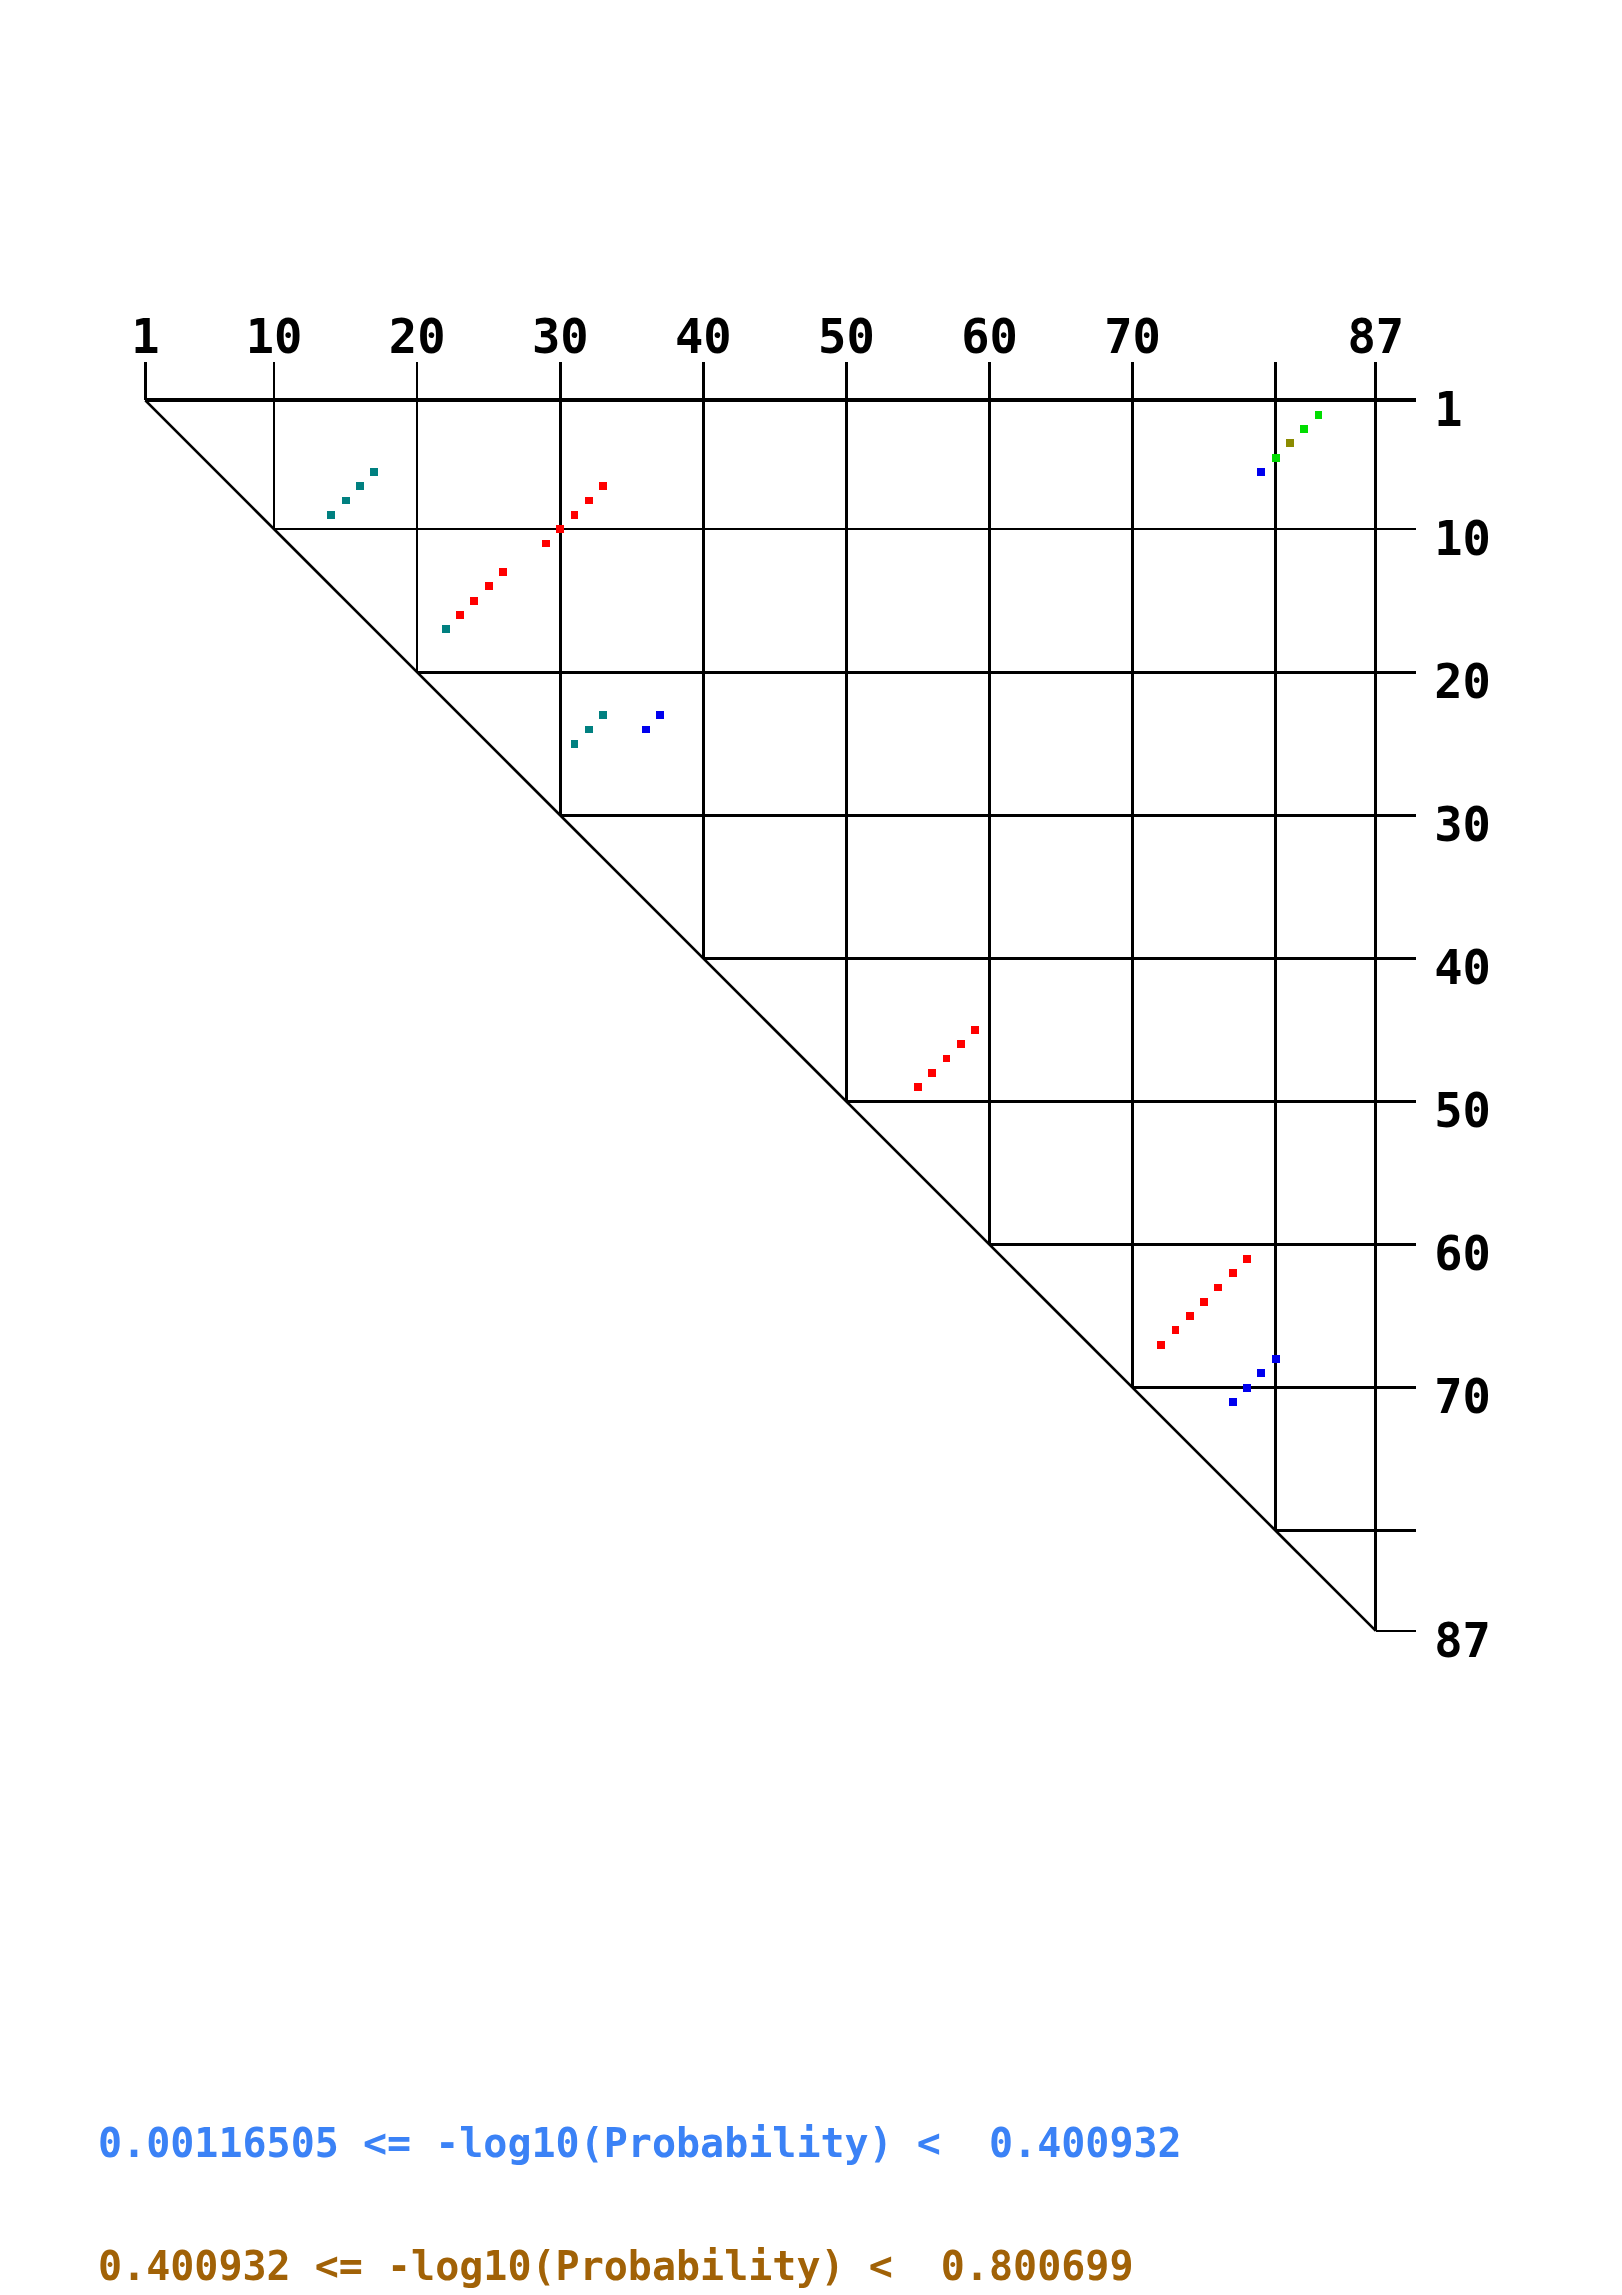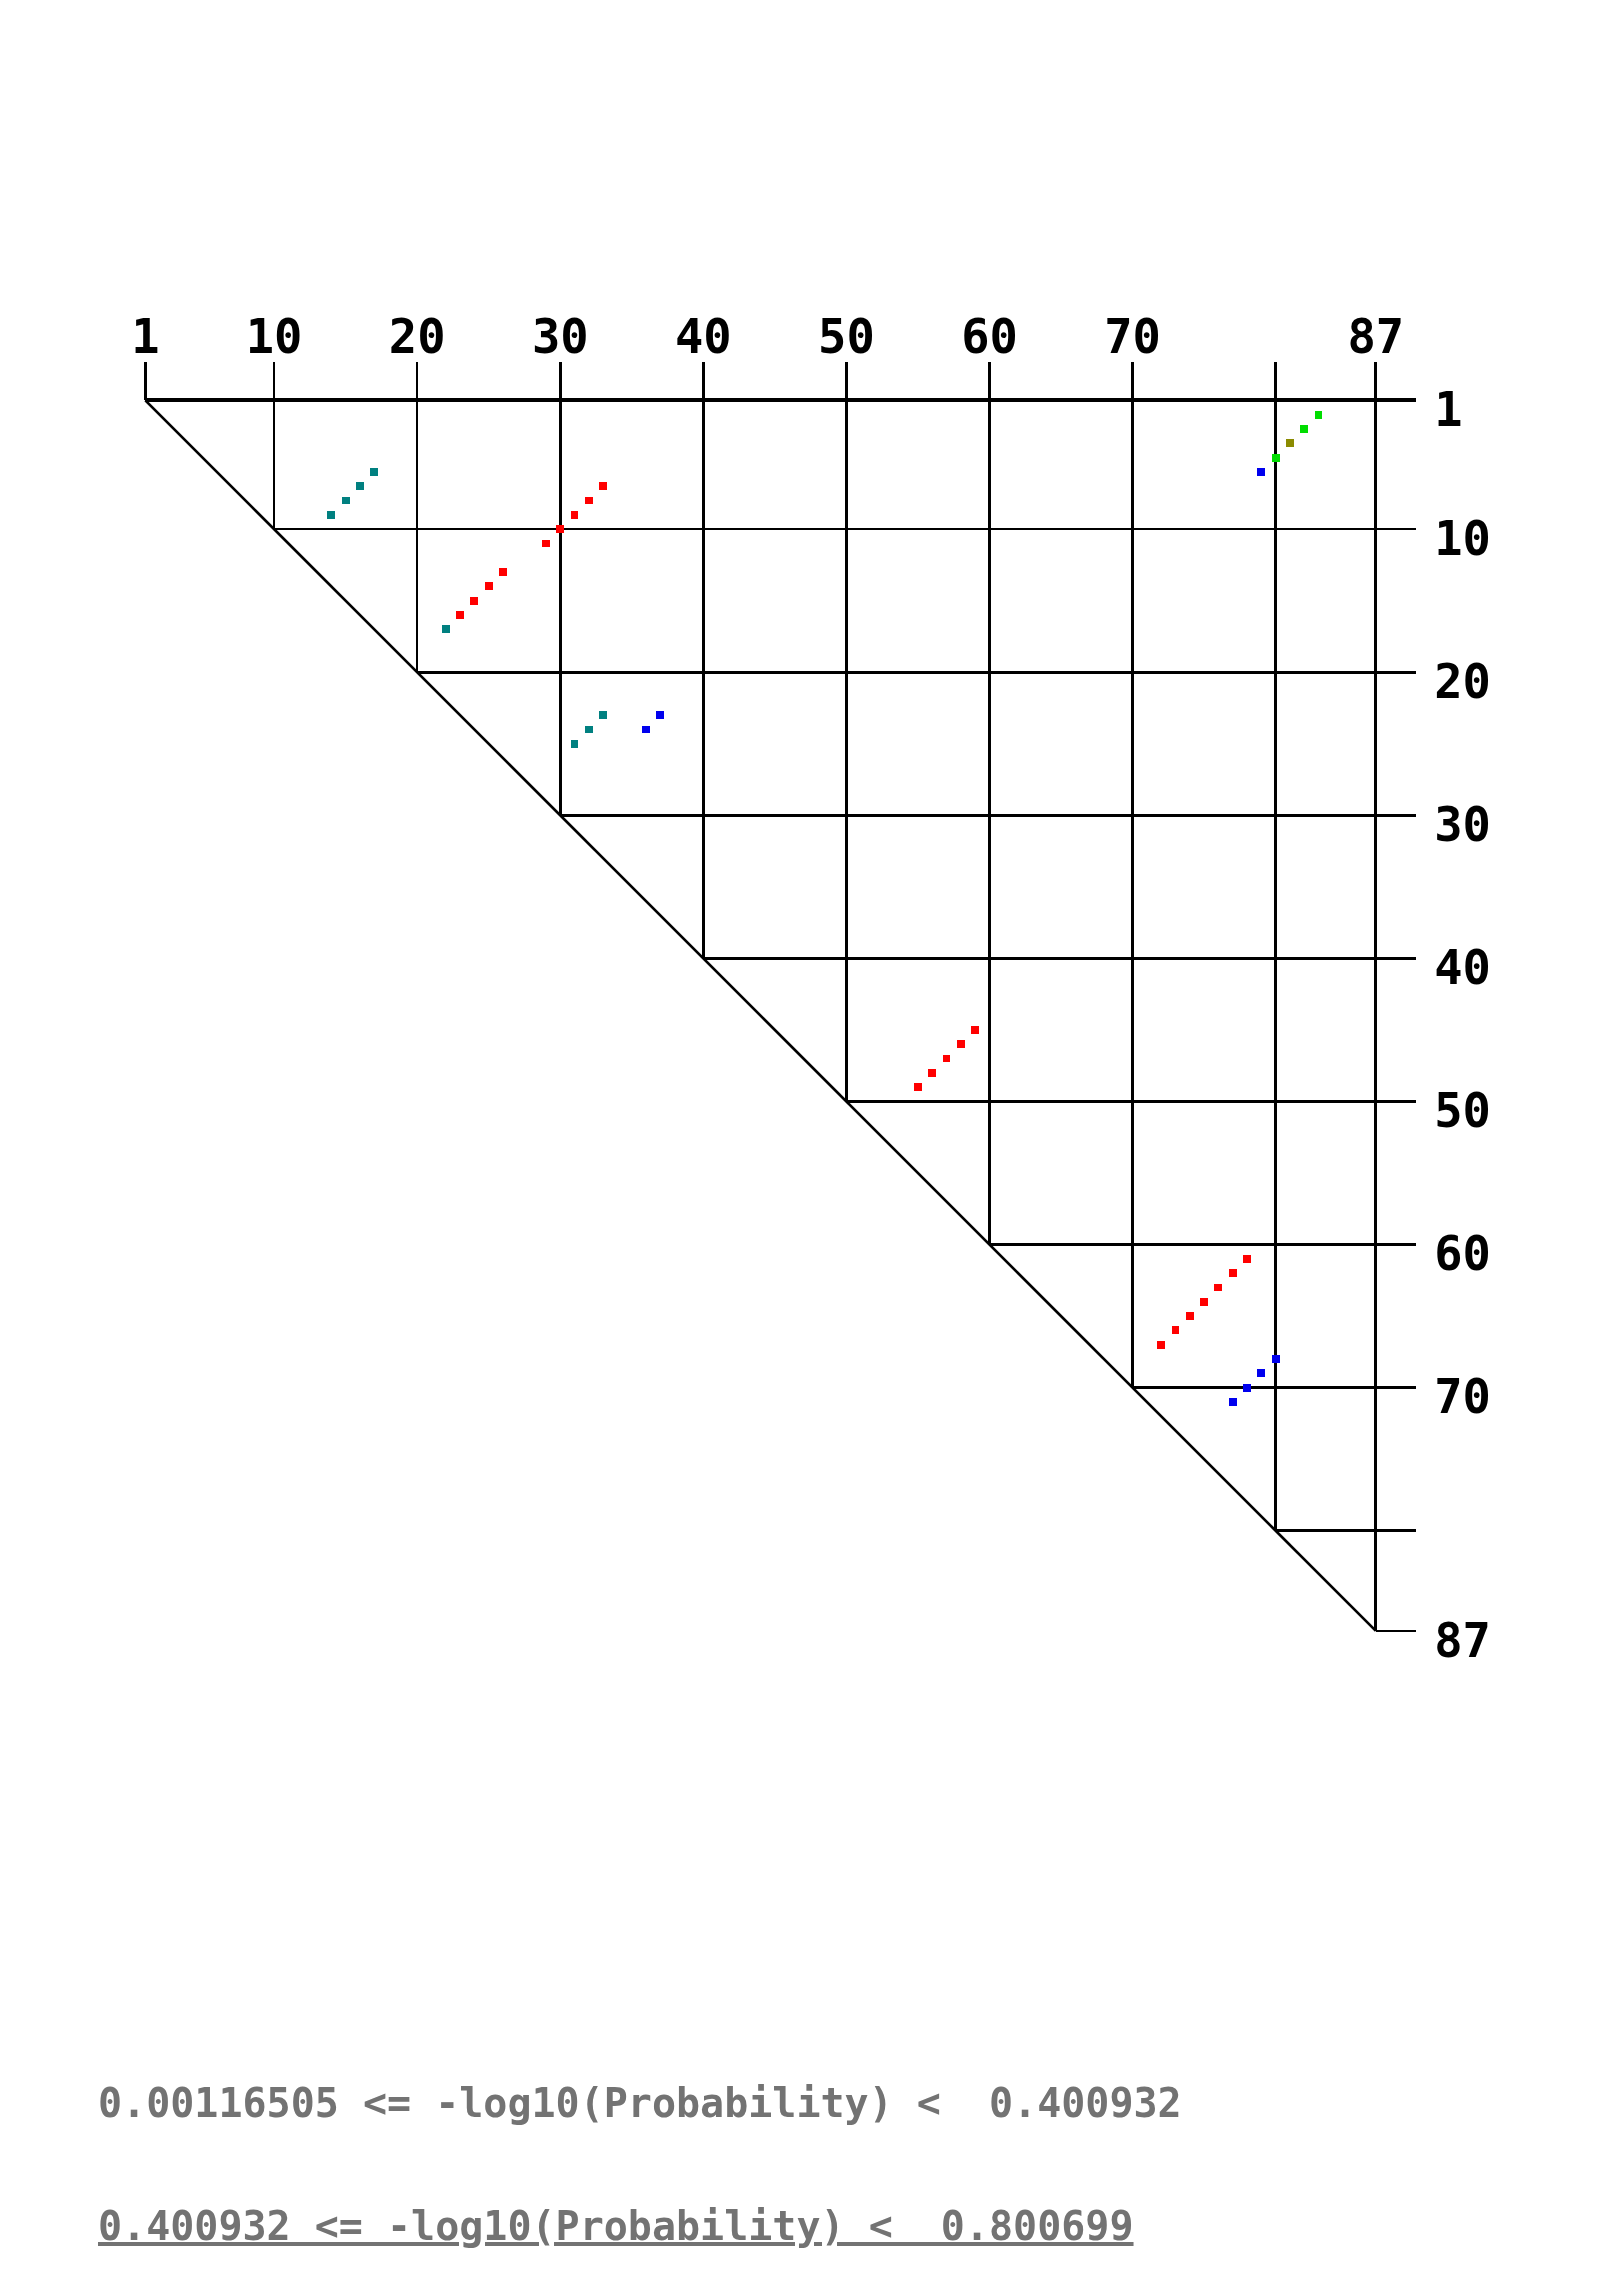--- a/index.html
+++ b/index.html
@@ -110,21 +110,21 @@
       <text x="2192" y="1041.53" text-anchor="start" dominant-baseline="central" class="axis-label">20</text>
       <text x="2192" y="1260.23" text-anchor="start" dominant-baseline="central" class="axis-label">30</text>
       <text x="2192" y="1478.93" text-anchor="start" dominant-baseline="central" class="axis-label">40</text>
       <text x="2192" y="1697.63" text-anchor="start" dominant-baseline="central" class="axis-label">50</text>
       <text x="2192" y="1916.3300000000002" text-anchor="start" dominant-baseline="central" class="axis-label">60</text>
       <text x="2192" y="2135.0299999999997" text-anchor="start" dominant-baseline="central" class="axis-label">70</text>
       <text x="2192" y="2506.82" text-anchor="start" dominant-baseline="central" class="axis-label">87</text>
     </svg>
 
   <div class="legend">
-    <div class="legend-line" style="color: #737373;">0.00116505 &lt;= -log10(Probability) &lt;  0.400932</div>
-    <div class="legend-line" style="color: #737373; text-decoration: underline;">0.400932 &lt;= -log10(Probability) &lt;  0.800699</div>
+    <div class="legend-line" style="color: #3b82f6; margin-top: 40px;">0.00116505 &lt;= -log10(Probability) &lt;  0.400932</div>
+    <div class="legend-line" style="color: #a16207;">0.400932 &lt;= -log10(Probability) &lt;  0.800699</div>
     
     
     
     
   </div>
 </div>
 
 
 </body></html>

